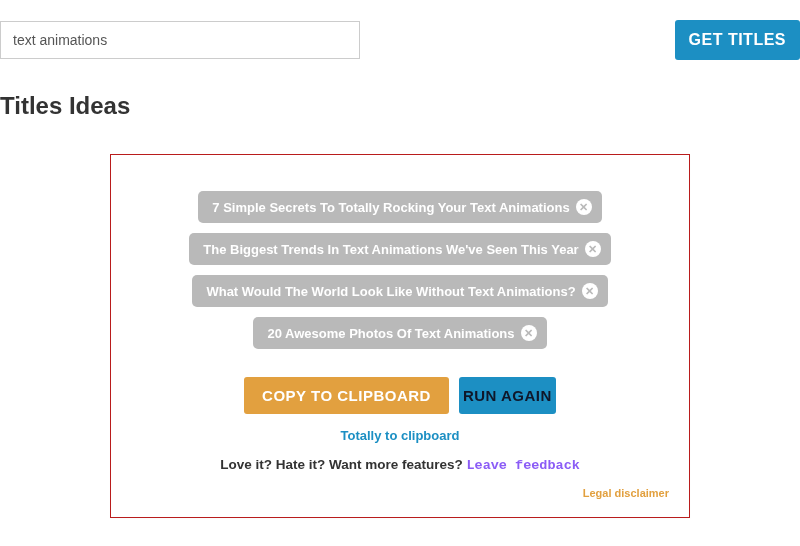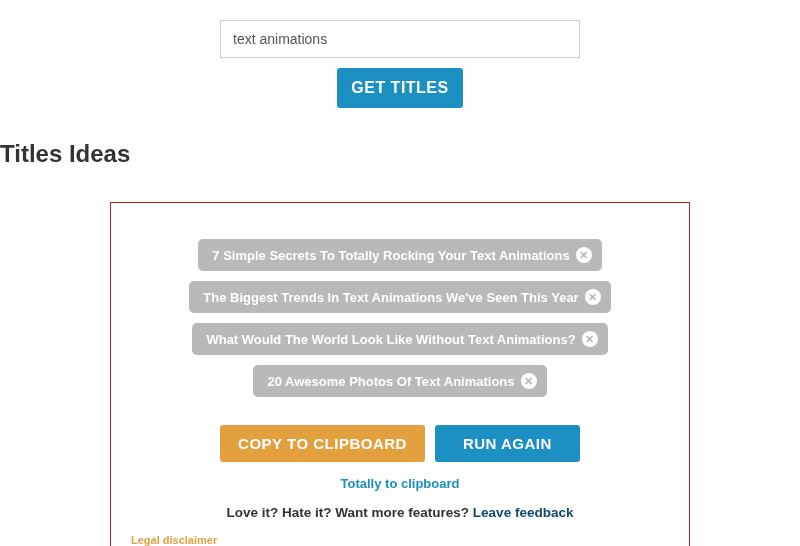--- a/index.html
+++ b/index.html
@@ -9,21 +9,20 @@
       width: 800px;
       height: 546px;
       overflow: hidden;
     }
     .search-row {
       display: flex;
       justify-content: space-between;
       align-items: center;
       gap: 10px;
       padding-top: 20px;
-      flex-direction: column;
     }
     .search-input {
       width: 360px;
       height: 38px;
       border: 1px solid #ccc;
       padding: 0 12px;
       font-size: 14px;
       color: #555;
       outline: none;
     }
@@ -98,23 +97,23 @@
       border: none;
       padding: 10px 18px;
       font-size: 15px;
       font-weight: 700;
       letter-spacing: 0.5px;
       border-radius: 3px;
       cursor: pointer;
     }
     .btn-run {
       background: #1c8fc3;
-      color: #ffffff;
+      color: #0f172a;
       border: none;
-      padding: 10px 28px;
+      padding: 10px 4px;
       font-size: 15px;
       font-weight: 700;
       letter-spacing: 0.5px;
       border-radius: 3px;
       cursor: pointer;
     }
     .copied {
       text-align: center;
       margin-top: 14px;
       color: #1c8fc3;
@@ -122,26 +121,27 @@
       font-weight: 600;
     }
     .feedback-line {
       text-align: center;
       margin-top: 14px;
       font-size: 13.5px;
       color: #333;
       font-weight: 600;
     }
     .feedback-link {
-      color: #0c4a6e;
+      color: #8b5cf6;
       font-weight: 700;
       cursor: pointer;
+      font-family: Liberation Mono, monospace;
     }
     .disclaimer {
-      text-align: left;
+      text-align: right;
       margin-top: 14px;
       font-size: 11px;
       color: #e2a03f;
       font-weight: 600;
       cursor: pointer;
     }
   </style>
 </head>
 <body>
 

